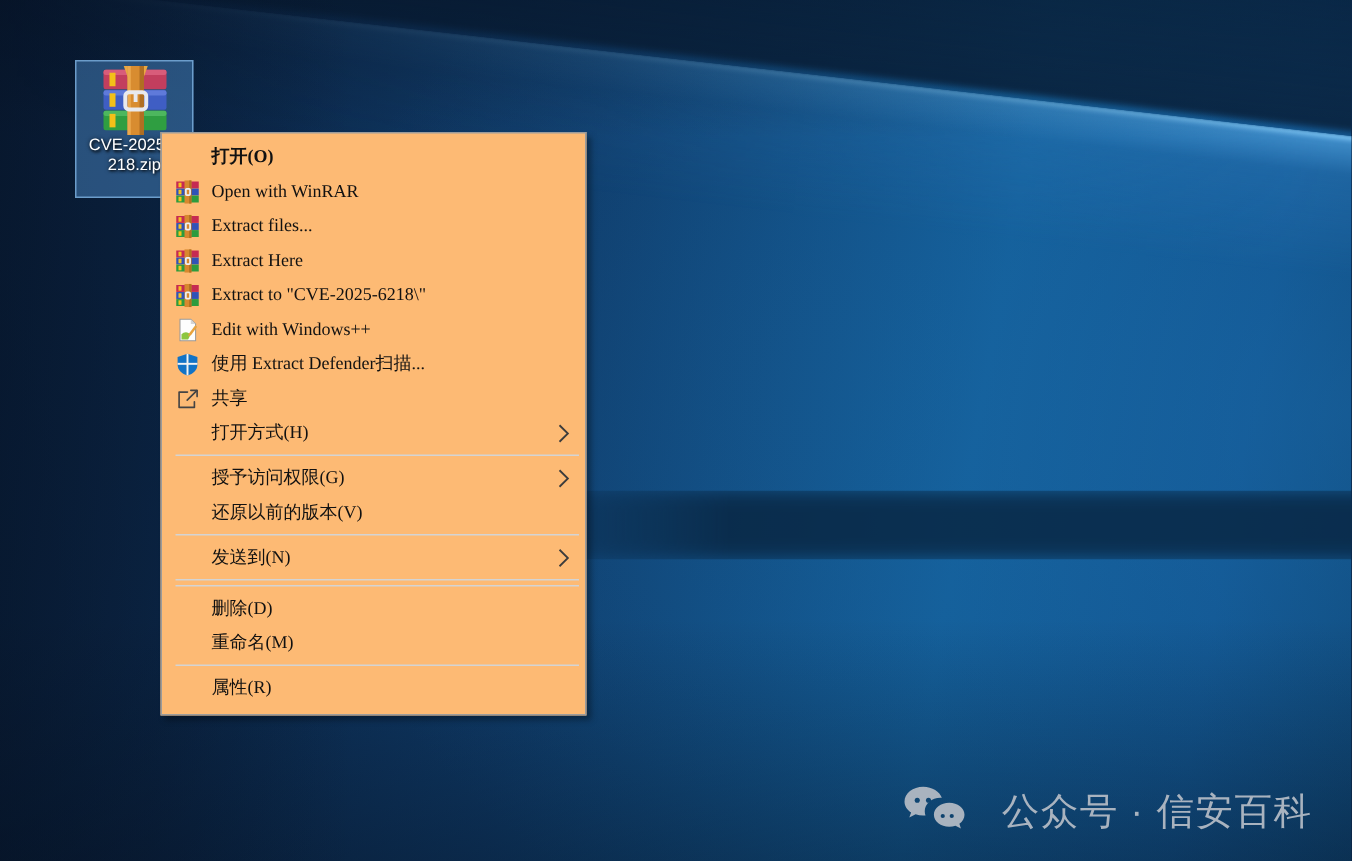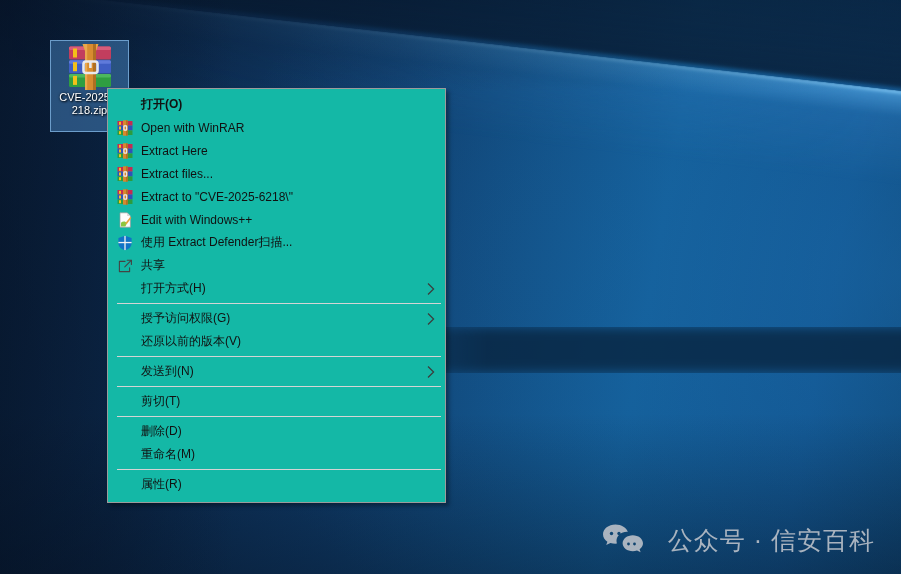--- a/index.html
+++ b/index.html
@@ -54,24 +54,24 @@
     z-index:5;
   }
   .icon-art{margin-top:3px;width:48px;height:46px;flex:none;}
   .icon-label{
     margin-top:1px;text-align:center;font-size:11px;line-height:13px;color:#fff;
     text-shadow:1px 1px 2px rgba(0,0,0,0.95), 0 0 3px rgba(0,0,0,0.7);
     white-space:nowrap;
   }
   
   .context-menu{
-    position:absolute;left:107px;top:88px;width:339px;box-sizing:border-box;
-    background:#14b8a6;border:1px solid #9b9b9b;
+    position:absolute;left:107px;top:88px;width:284px;box-sizing:border-box;
+    background:#fdba74;border:1px solid #9b9b9b;
     box-shadow:3px 3px 4px rgba(0,0,0,0.35);
-    padding:4px 0 6px 0;z-index:10;
+    padding:4px 0 6px 0;z-index:10;font-family:Liberation Serif, serif;
   }
   .menu-item{
     height:23px;display:flex;align-items:center;
     font-size:12px;color:#111;cursor:default;
   }
   .mi-icon{width:16px;height:16px;margin-left:9px;flex:none;display:flex;align-items:center;justify-content:center;}
   .mi-label{margin-left:8px;white-space:nowrap;}
   .mi-label.bold{font-weight:700;}
   .mi-chevron{margin-left:auto;margin-right:10px;display:flex;align-items:center;}
   .menu-sep{height:1px;background:#d4d4d4;margin:3px 4px 3px 9px;}
@@ -148,37 +148,37 @@
             <rect x="0.5" y="5.7" width="15" height="4.6" fill="#3052b8"></rect>
             <rect x="0.5" y="10.4" width="15" height="4.6" fill="#2c9b3e"></rect>
             <rect x="2" y="1.8" width="2" height="3" fill="#f5c21c"></rect>
             <rect x="2" y="6.5" width="2" height="3" fill="#f5c21c"></rect>
             <rect x="2" y="11.2" width="2" height="3" fill="#f5c21c"></rect>
             <rect x="6" y="0.3" width="4.6" height="15.4" fill="#d8882e"></rect>
             <rect x="9.1" y="0.3" width="1.5" height="15.4" fill="#b06f22"></rect>
             <rect x="6.9" y="5.9" width="2.8" height="4.2" rx="0.6" fill="none" stroke="#eceff3" stroke-width="1.2"></rect>
           </svg>
         </span>
-        <span class="mi-label">Extract Here</span>
+        <span class="mi-label">Extract files...</span>
       </div>
       <div class="menu-item">
         <span class="mi-icon">
           <svg width="16" height="16" viewBox="0 0 16 16">
             <rect x="0.5" y="1" width="15" height="4.6" fill="#c62a52"></rect>
             <rect x="0.5" y="5.7" width="15" height="4.6" fill="#3052b8"></rect>
             <rect x="0.5" y="10.4" width="15" height="4.6" fill="#2c9b3e"></rect>
             <rect x="2" y="1.8" width="2" height="3" fill="#f5c21c"></rect>
             <rect x="2" y="6.5" width="2" height="3" fill="#f5c21c"></rect>
             <rect x="2" y="11.2" width="2" height="3" fill="#f5c21c"></rect>
             <rect x="6" y="0.3" width="4.6" height="15.4" fill="#d8882e"></rect>
             <rect x="9.1" y="0.3" width="1.5" height="15.4" fill="#b06f22"></rect>
             <rect x="6.9" y="5.9" width="2.8" height="4.2" rx="0.6" fill="none" stroke="#eceff3" stroke-width="1.2"></rect>
           </svg>
         </span>
-        <span class="mi-label">Extract files...</span>
+        <span class="mi-label">Extract Here</span>
       </div>
       <div class="menu-item">
         <span class="mi-icon">
           <svg width="16" height="16" viewBox="0 0 16 16">
             <rect x="0.5" y="1" width="15" height="4.6" fill="#c62a52"></rect>
             <rect x="0.5" y="5.7" width="15" height="4.6" fill="#3052b8"></rect>
             <rect x="0.5" y="10.4" width="15" height="4.6" fill="#2c9b3e"></rect>
             <rect x="2" y="1.8" width="2" height="3" fill="#f5c21c"></rect>
             <rect x="2" y="6.5" width="2" height="3" fill="#f5c21c"></rect>
             <rect x="2" y="11.2" width="2" height="3" fill="#f5c21c"></rect>
@@ -254,24 +254,20 @@
       <div class="menu-item">
         <span class="mi-icon"></span>
         <span class="mi-label">发送到(N)</span>
         <span class="mi-chevron">
           <svg width="8" height="14" viewBox="0 0 8 14" fill="none" stroke="#3c3c3c" stroke-width="1.2">
             <path d="M1 1.5l5.6 5.5L1 12.5"></path>
           </svg>
         </span>
       </div>
       <div class="menu-sep"></div>
-      <div class="menu-item">
-        <span class="mi-icon"></span>
-        <span class="mi-label">剪切(T)</span>
-      </div>
       <div class="menu-sep"></div>
       <div class="menu-item">
         <span class="mi-icon"></span>
         <span class="mi-label">删除(D)</span>
       </div>
       <div class="menu-item">
         <span class="mi-icon"></span>
         <span class="mi-label">重命名(M)</span>
       </div>
       <div class="menu-sep"></div>

